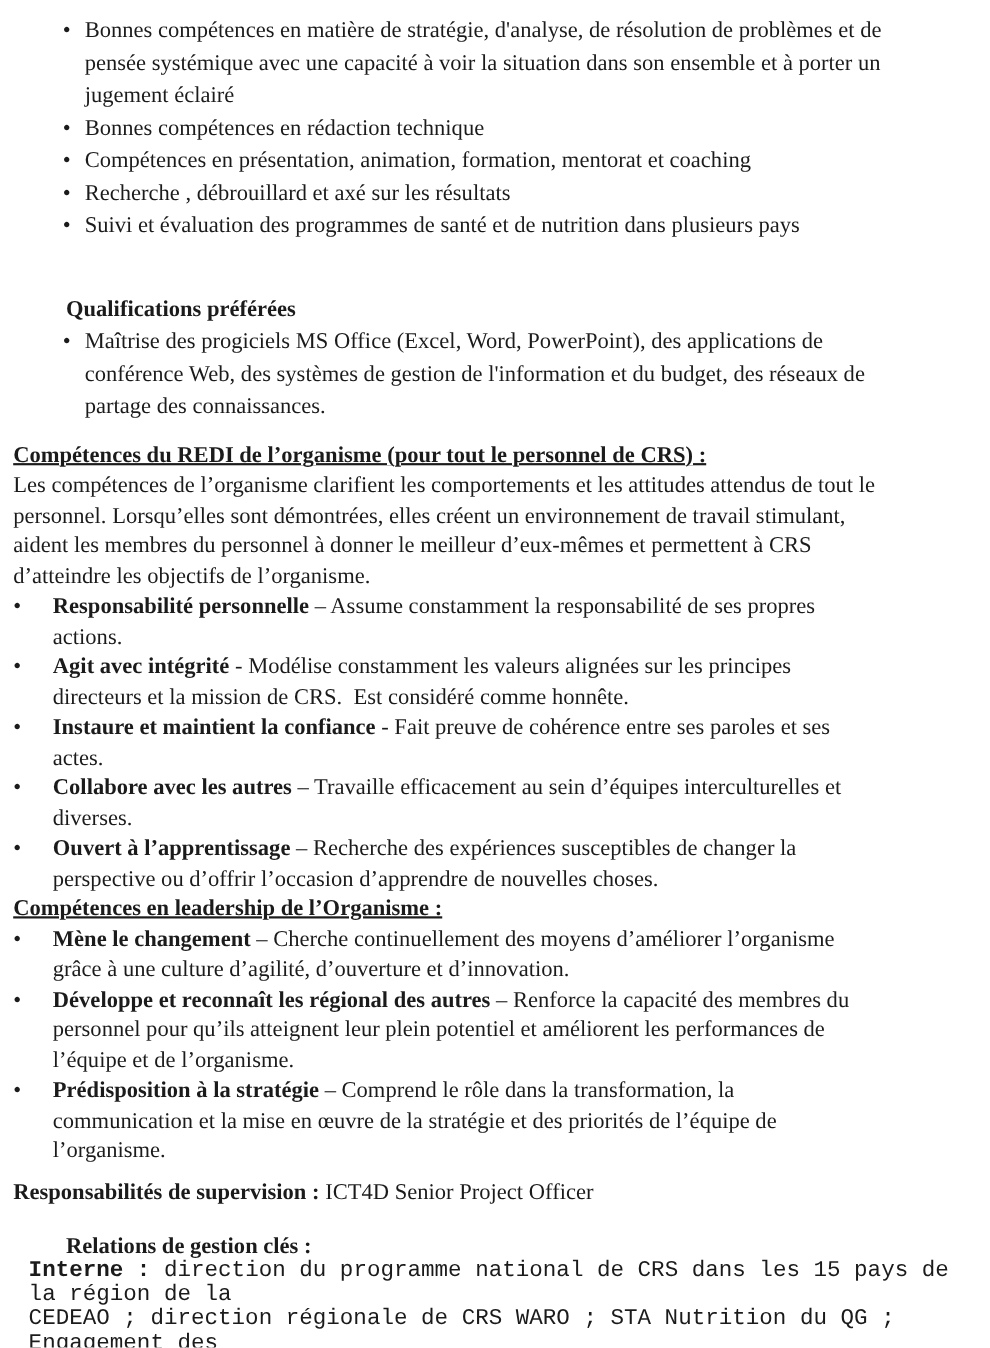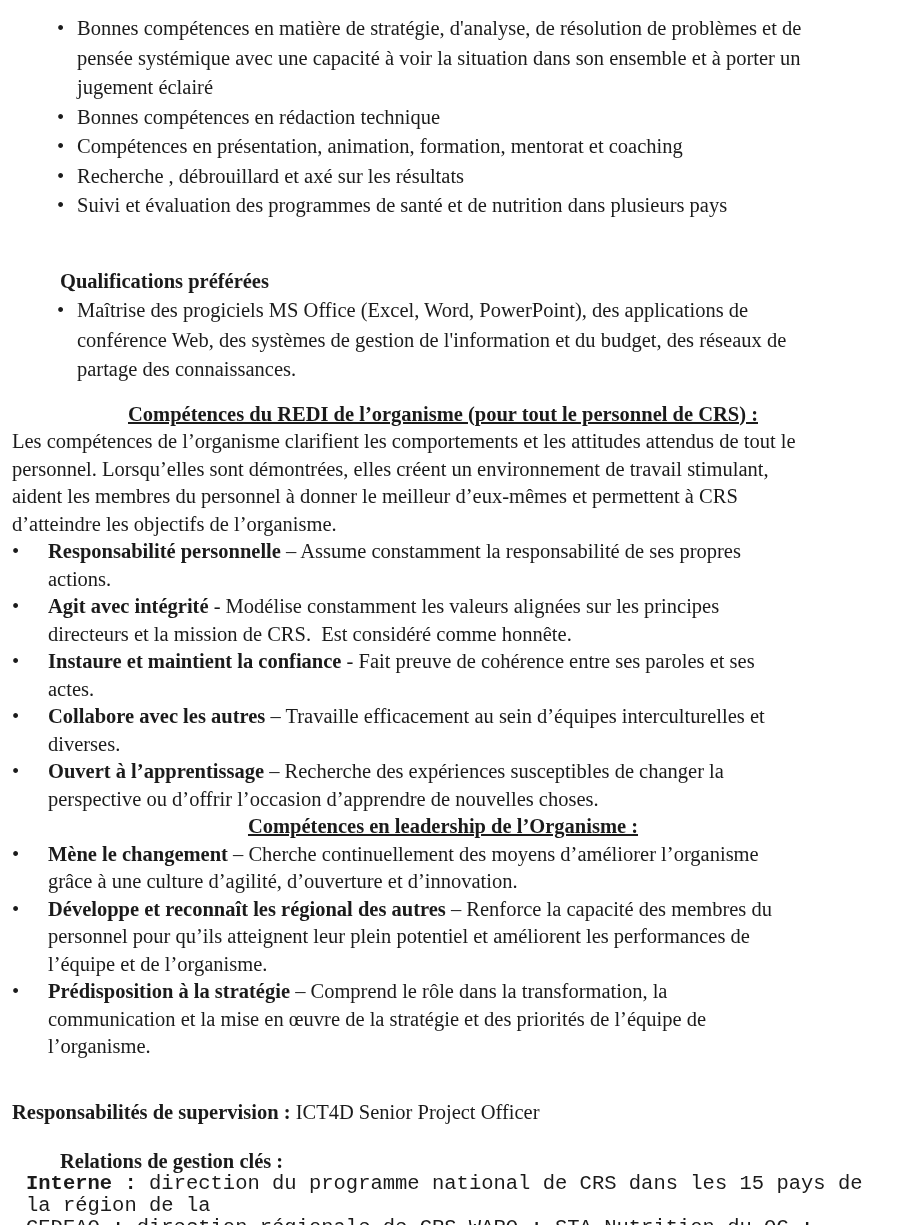--- a/index.html
+++ b/index.html
@@ -20,27 +20,27 @@
   .ul-indent .bullet{width:20px;margin-left:45px;flex:0 0 auto;}
   .ul-indent .li-text{flex:1 1 auto;}
 
   
   .ul-left .li{display:flex;line-height:27.5px;}
   .ul-left .bullet{width:36px;margin-left:0;flex:0 0 auto;}
   .ul-left .li-text{flex:1 1 auto;}
 
   .h-bold{font-weight:bold;line-height:29.5px;margin-left:48px;}
   .h-underline{font-weight:bold;line-height:27.5px;
-    text-decoration:underline;text-decoration-thickness:2px;text-align:center;}
+    text-decoration:underline;text-decoration-thickness:2px;}
 
   .sec-qual{margin-top:46px;}
   .sec-redi{margin-top:16px;}
   .para{line-height:27.5px;}
 
-  .sec-supervision{margin-top:38px;line-height:27.5px;}
+  .sec-supervision{margin-top:10px;line-height:27.5px;}
   .sec-relations{margin-top:24px;}
   .sec-relations .h-bold{line-height:23px;}
   .interne{margin-left:14px;line-height:22px;font-family:Liberation Mono, monospace;}
 </style>
 </head>
 <body>
 
 <div class="page">
 
   <div class="ul-indent">

